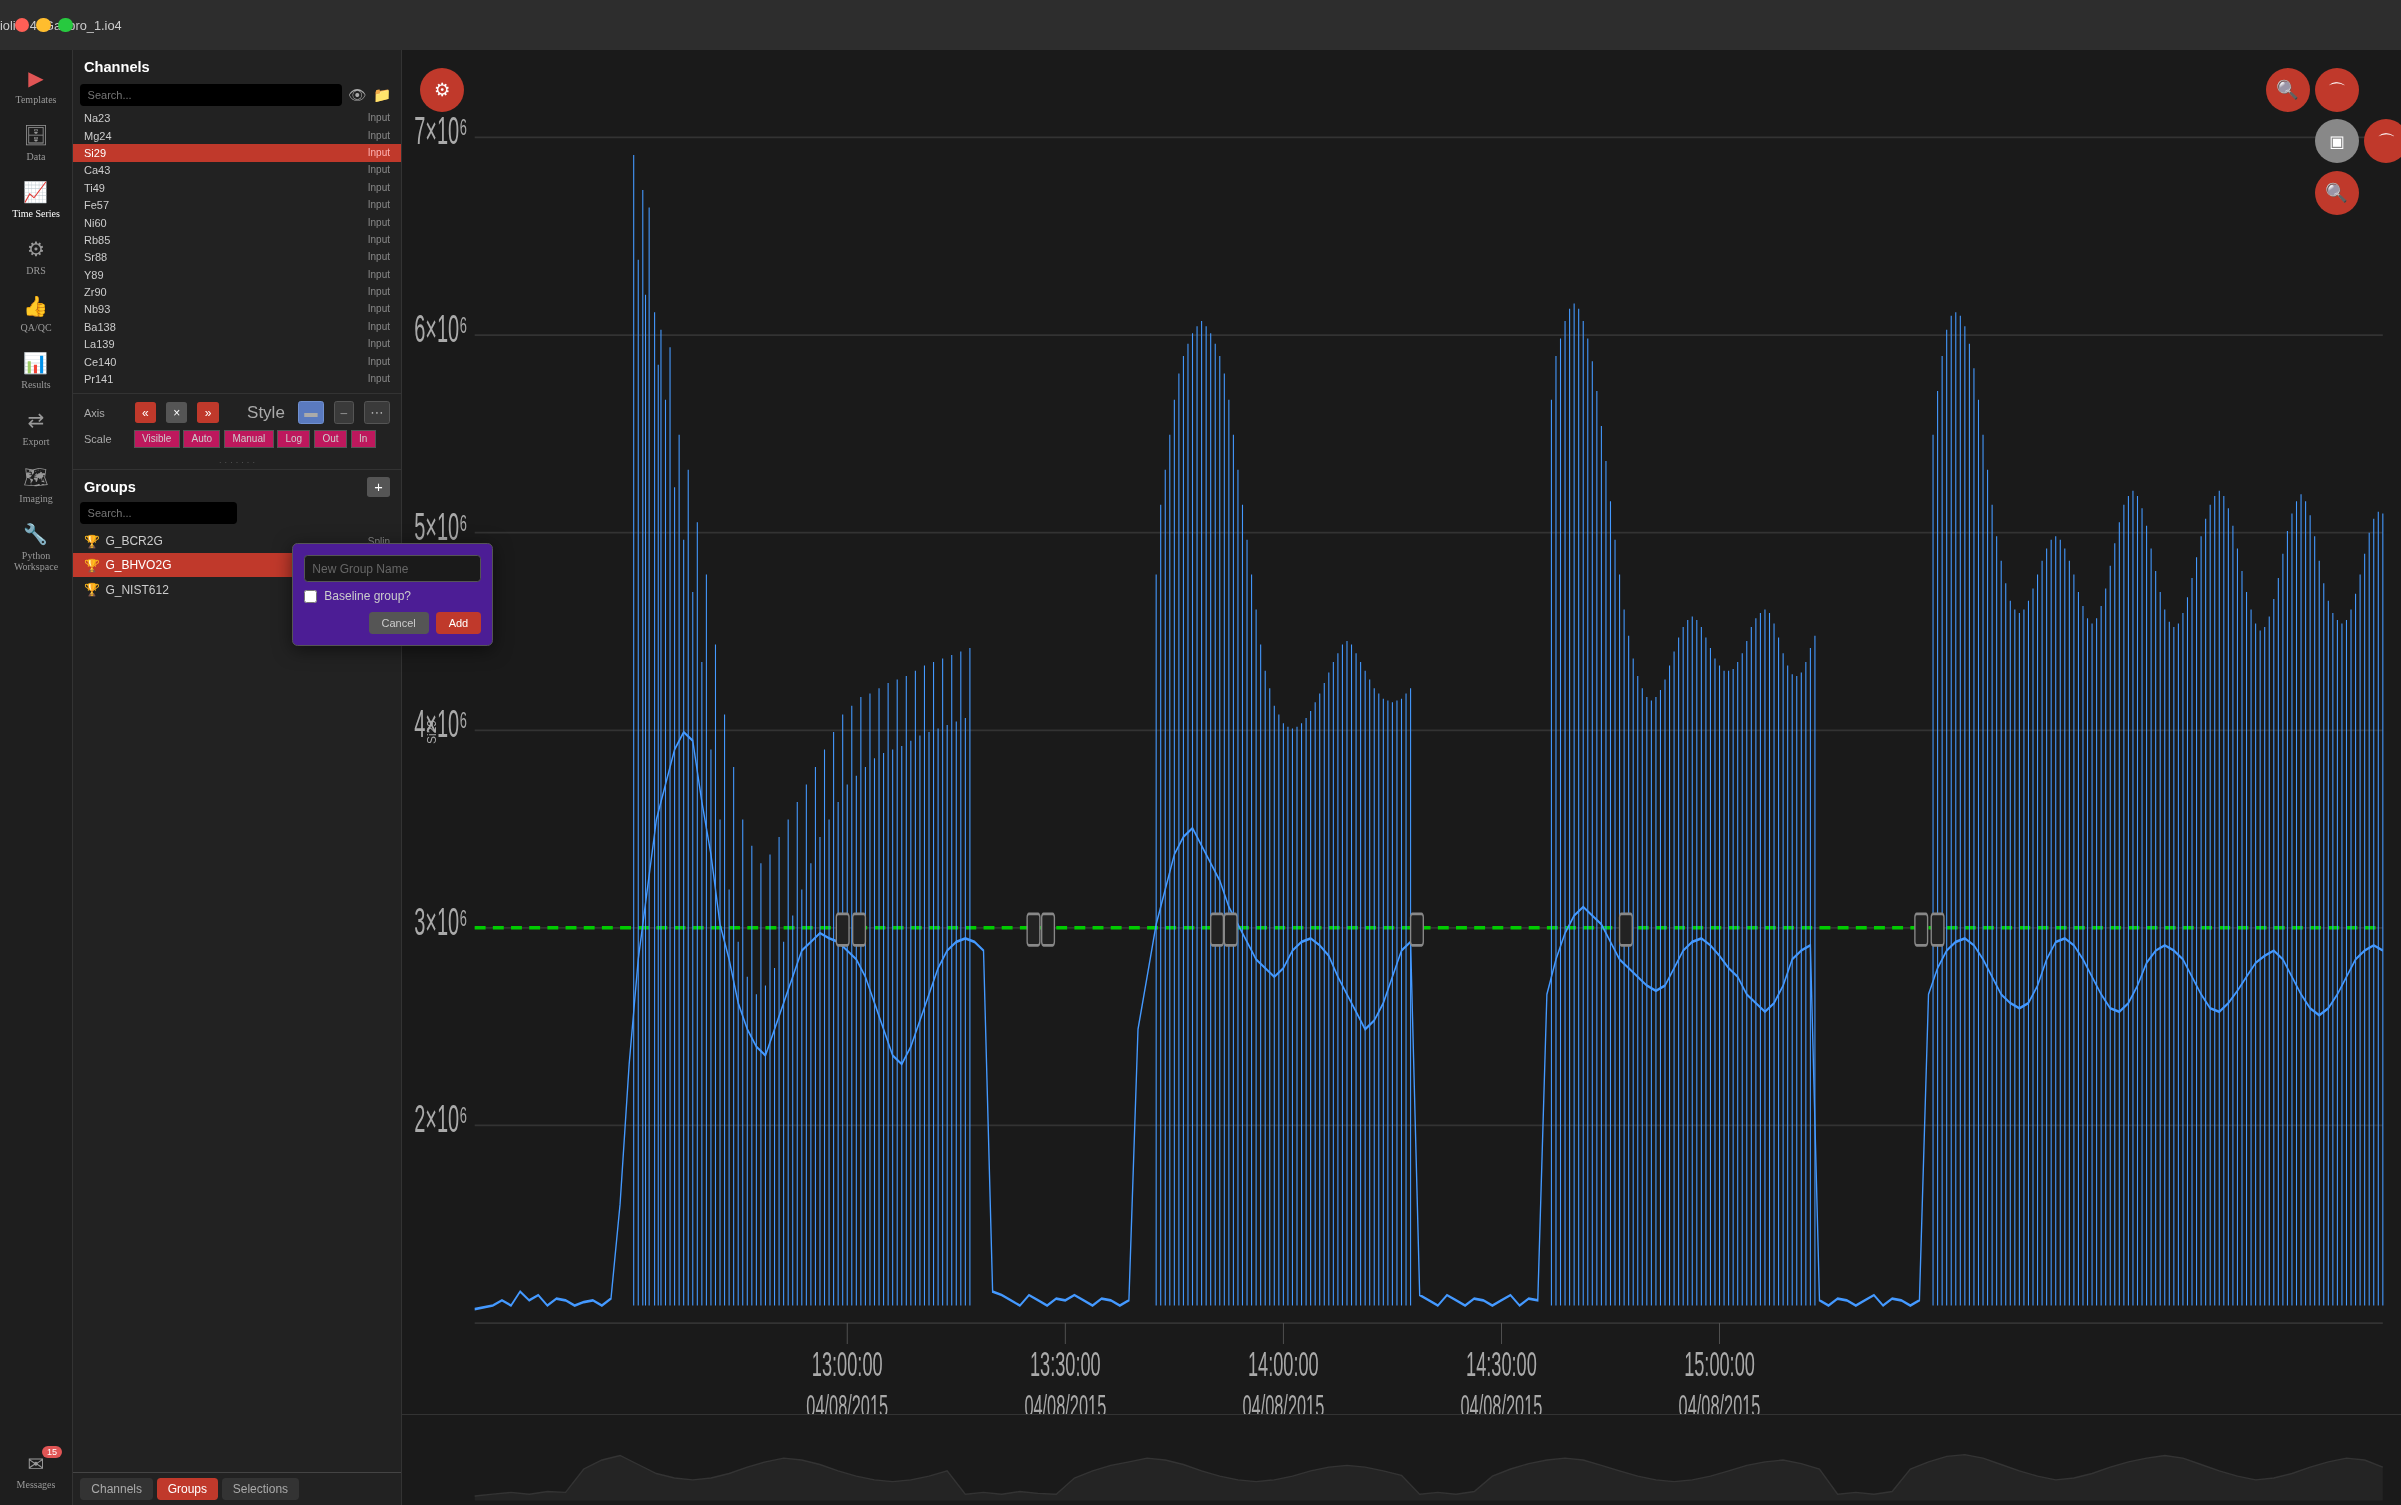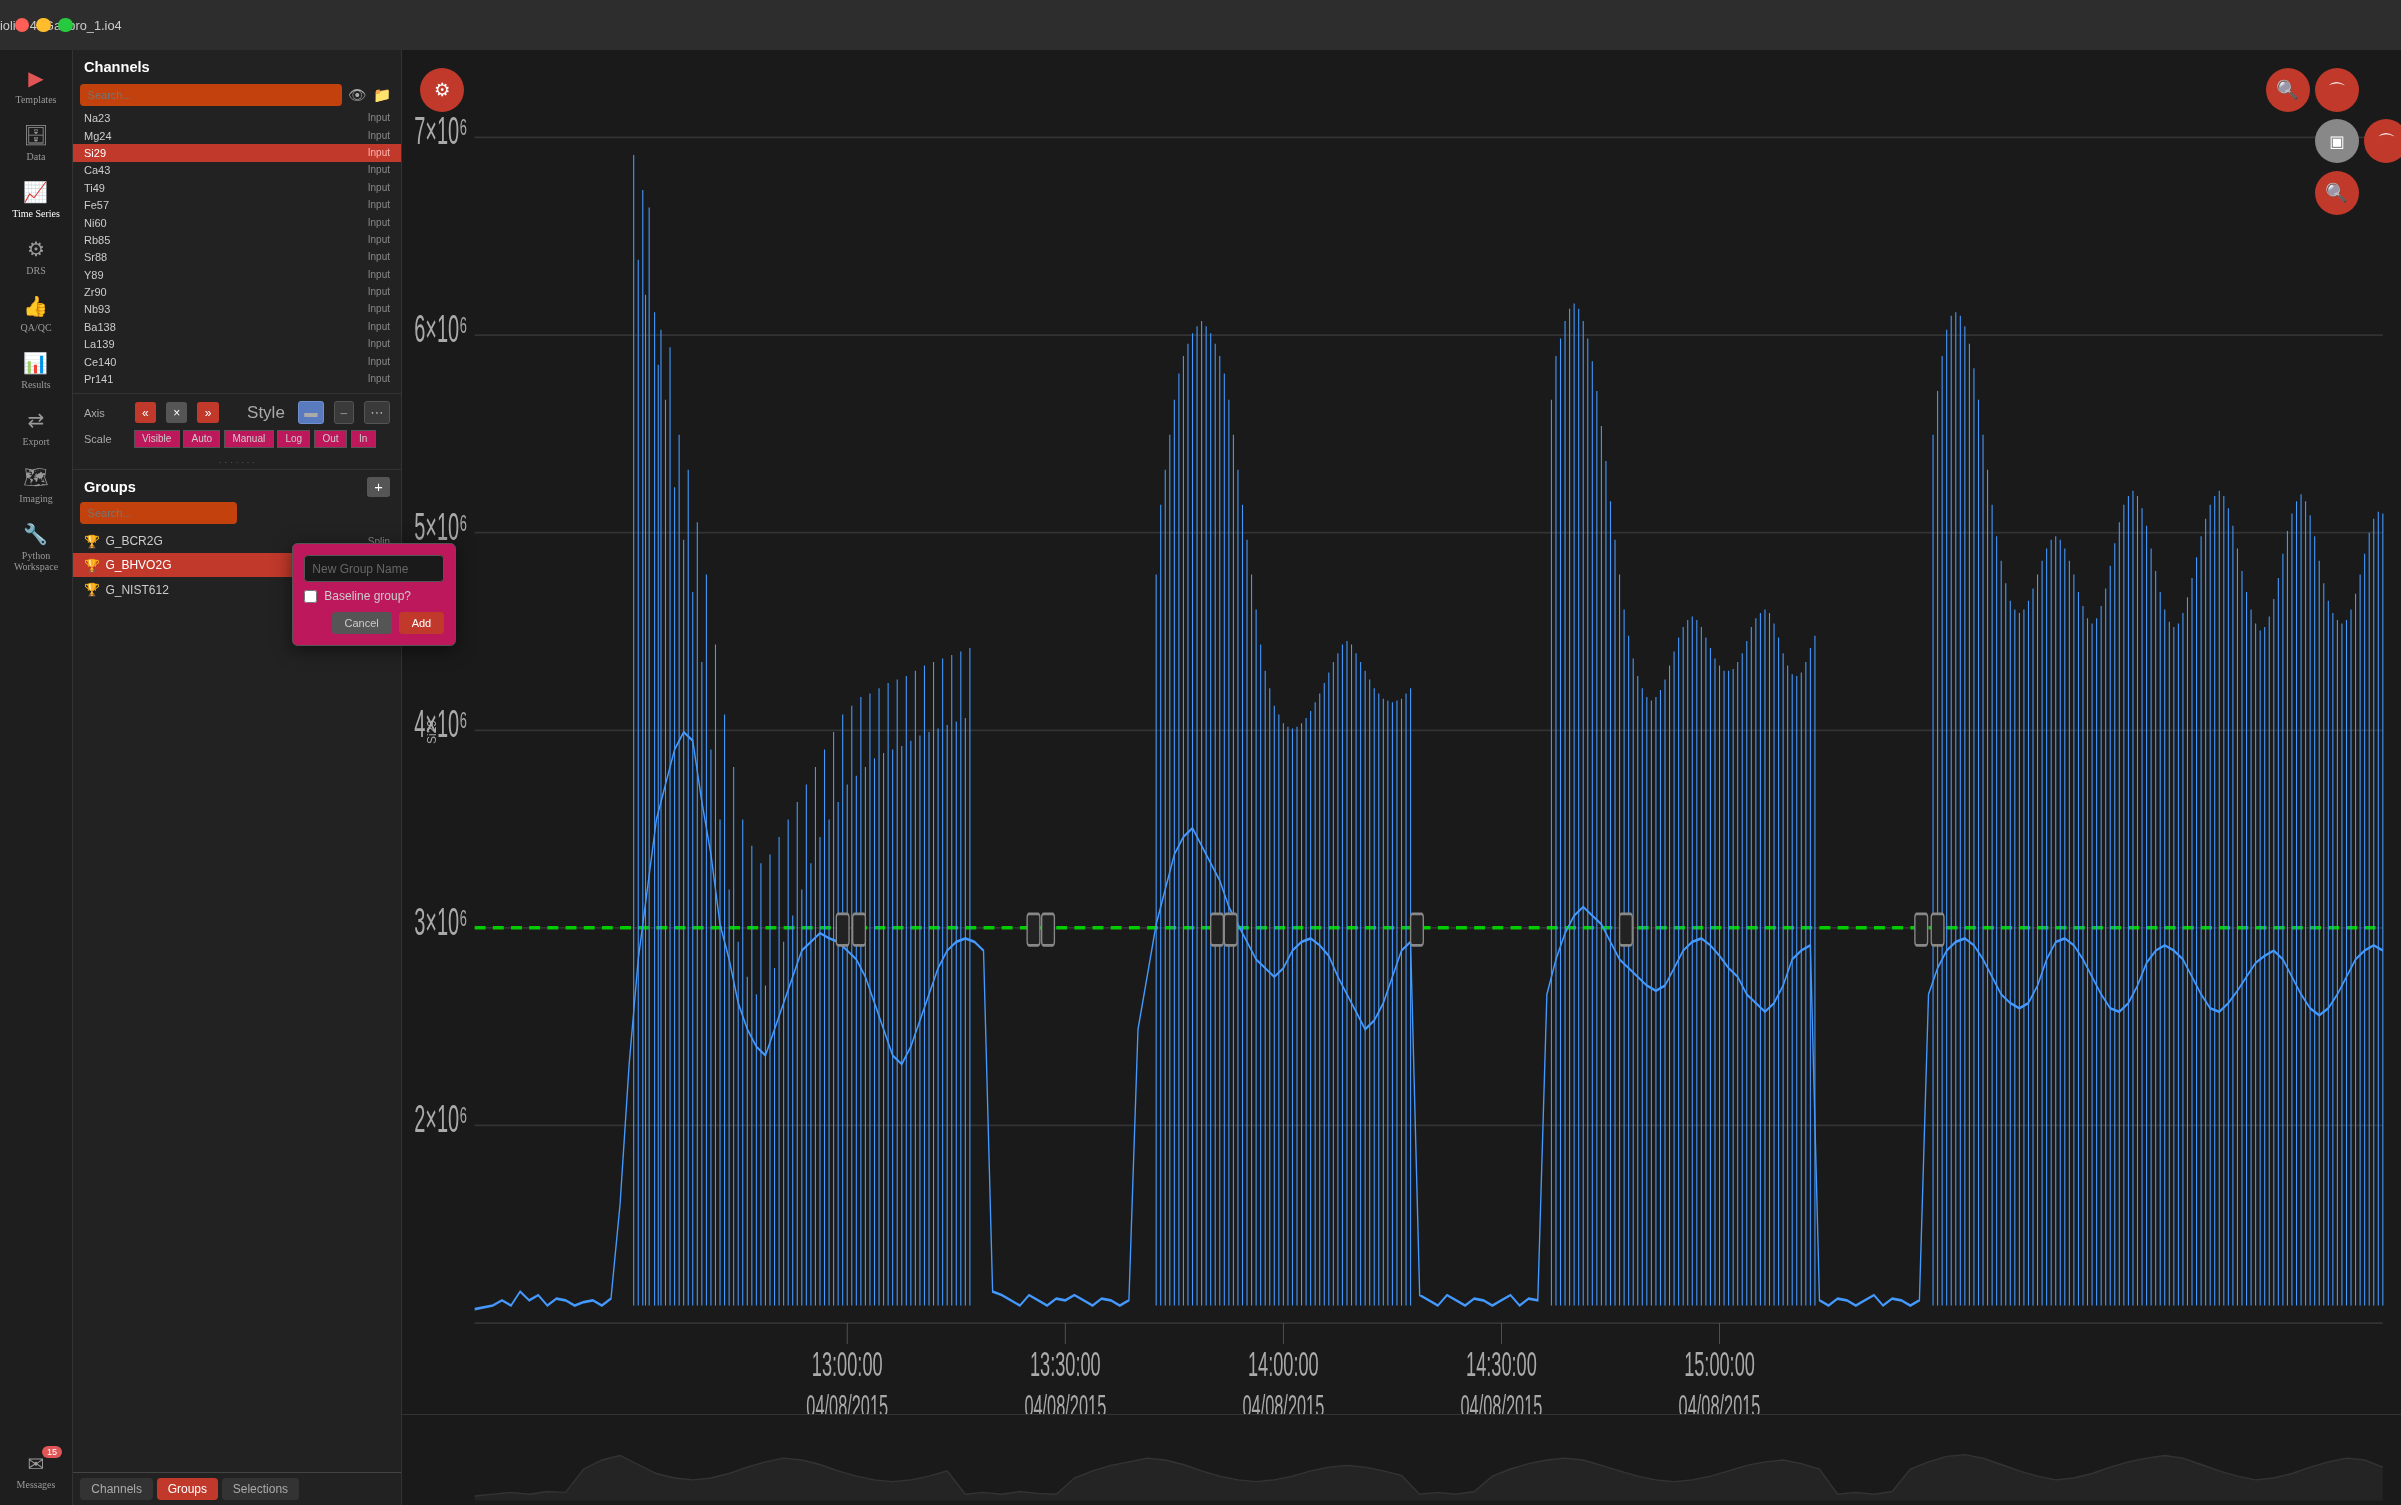--- a/index.html
+++ b/index.html
@@ -26,21 +26,21 @@
     .nav-item.templates .nav-icon { color: #e05555; }
     .nav-messages { margin-top: auto; margin-bottom: 7.3px; position: relative; }
     .nav-messages .badge { position: absolute; top: 1.8px; right: 7.3px; background: #e05555; color: white; border-radius: 9.1px; font-size: 9.1px; padding: 0.9px 4.6px; }
 
     
     .panel { width: 329px; background: #222; display: flex; flex-direction: column; flex-shrink: 0; border-right: 0.9px solid #333; position: relative; }
 
     
     .section-header { padding: 9.1px 11px 5.5px; font-size: 14.6px; font-weight: 600; color: #fff; }
     .search-bar { display: flex; align-items: center; padding: 3.7px 7.3px; gap: 3.7px; }
-    .search-input { flex: 1; background: #c2410c; border: none; border-radius: 3.7px; padding: 4.6px 7.3px; color: #ccc; font-size: 11px; outline: none; }
+    .search-input { flex: 1; background: #000000; border: none; border-radius: 3.7px; padding: 4.6px 7.3px; color: #ccc; font-size: 11px; outline: none; }
     .search-icon-btn { background: none; border: none; color: #aaa; cursor: pointer; font-size: 14.6px; padding: 1.8px; }
     .channel-list { flex: 0 0 283px; overflow-y: auto; }
     .channel-row { display: flex; padding: 2.7px 11px; cursor: pointer; }
     .channel-row.selected { background: #c0392b; }
     .channel-name { flex: 1; color: #ccc; }
     .channel-row.selected .channel-name { color: #fff; }
     .channel-type { color: #888; font-size: 10px; }
     .channel-row.selected .channel-type { color: #ffb3b3; }
 
     
@@ -71,21 +71,21 @@
     .group-name { flex: 1; color: #ccc; font-size: 12px; }
     .group-row.selected .group-name { color: #fff; }
     .group-method { color: #888; font-size: 10px; }
 
     
     .bottom-tabs { display: flex; padding: 5.5px 7.3px; border-top: 0.9px solid #444; gap: 3.7px; }
     .bottom-tab { padding: 3.7px 11px; border-radius: 3.7px; cursor: pointer; font-size: 12px; color: #aaa; background: #333; border: none; }
     .bottom-tab.active { background: #c0392b; color: #fff; }
 
     
-    .new-group-popup { position: absolute; left: 219px; top: 493px; background: #be185d; border: 0.9px solid #555; border-radius: 5.5px; padding: 11px; z-index: 100; width: 164px; box-shadow: 0 3.7px 18.3px rgba(0,0,0,0.5); }
+    .new-group-popup { position: absolute; left: 219px; top: 493px; background: #4c1d95; border: 0.9px solid #555; border-radius: 5.5px; padding: 11px; z-index: 100; width: 201px; box-shadow: 0 3.7px 18.3px rgba(0,0,0,0.5); }
     .popup-input { width: 100%; background: #1a1a1a; border: 0.9px solid #555; color: #ccc; border-radius: 3.7px; padding: 5.5px 7.3px; font-size: 12px; outline: none; margin-bottom: 7.3px; }
     .popup-input::placeholder { color: #666; }
     .checkbox-row { display: flex; align-items: center; gap: 7.3px; margin-bottom: 9.1px; color: #ccc; font-size: 12px; }
     .popup-actions { display: flex; gap: 7.3px; justify-content: flex-end; }
     .popup-cancel { background: #555; border: none; color: #ccc; border-radius: 3.7px; padding: 4.6px 12.8px; cursor: pointer; font-size: 11px; }
     .popup-add { background: #c0392b; border: none; color: #fff; border-radius: 3.7px; padding: 4.6px 12.8px; cursor: pointer; font-size: 11px; }
 
     
     .main-content { flex: 1; display: flex; flex-direction: column; background: #1a1a1a; overflow: hidden; }
 

